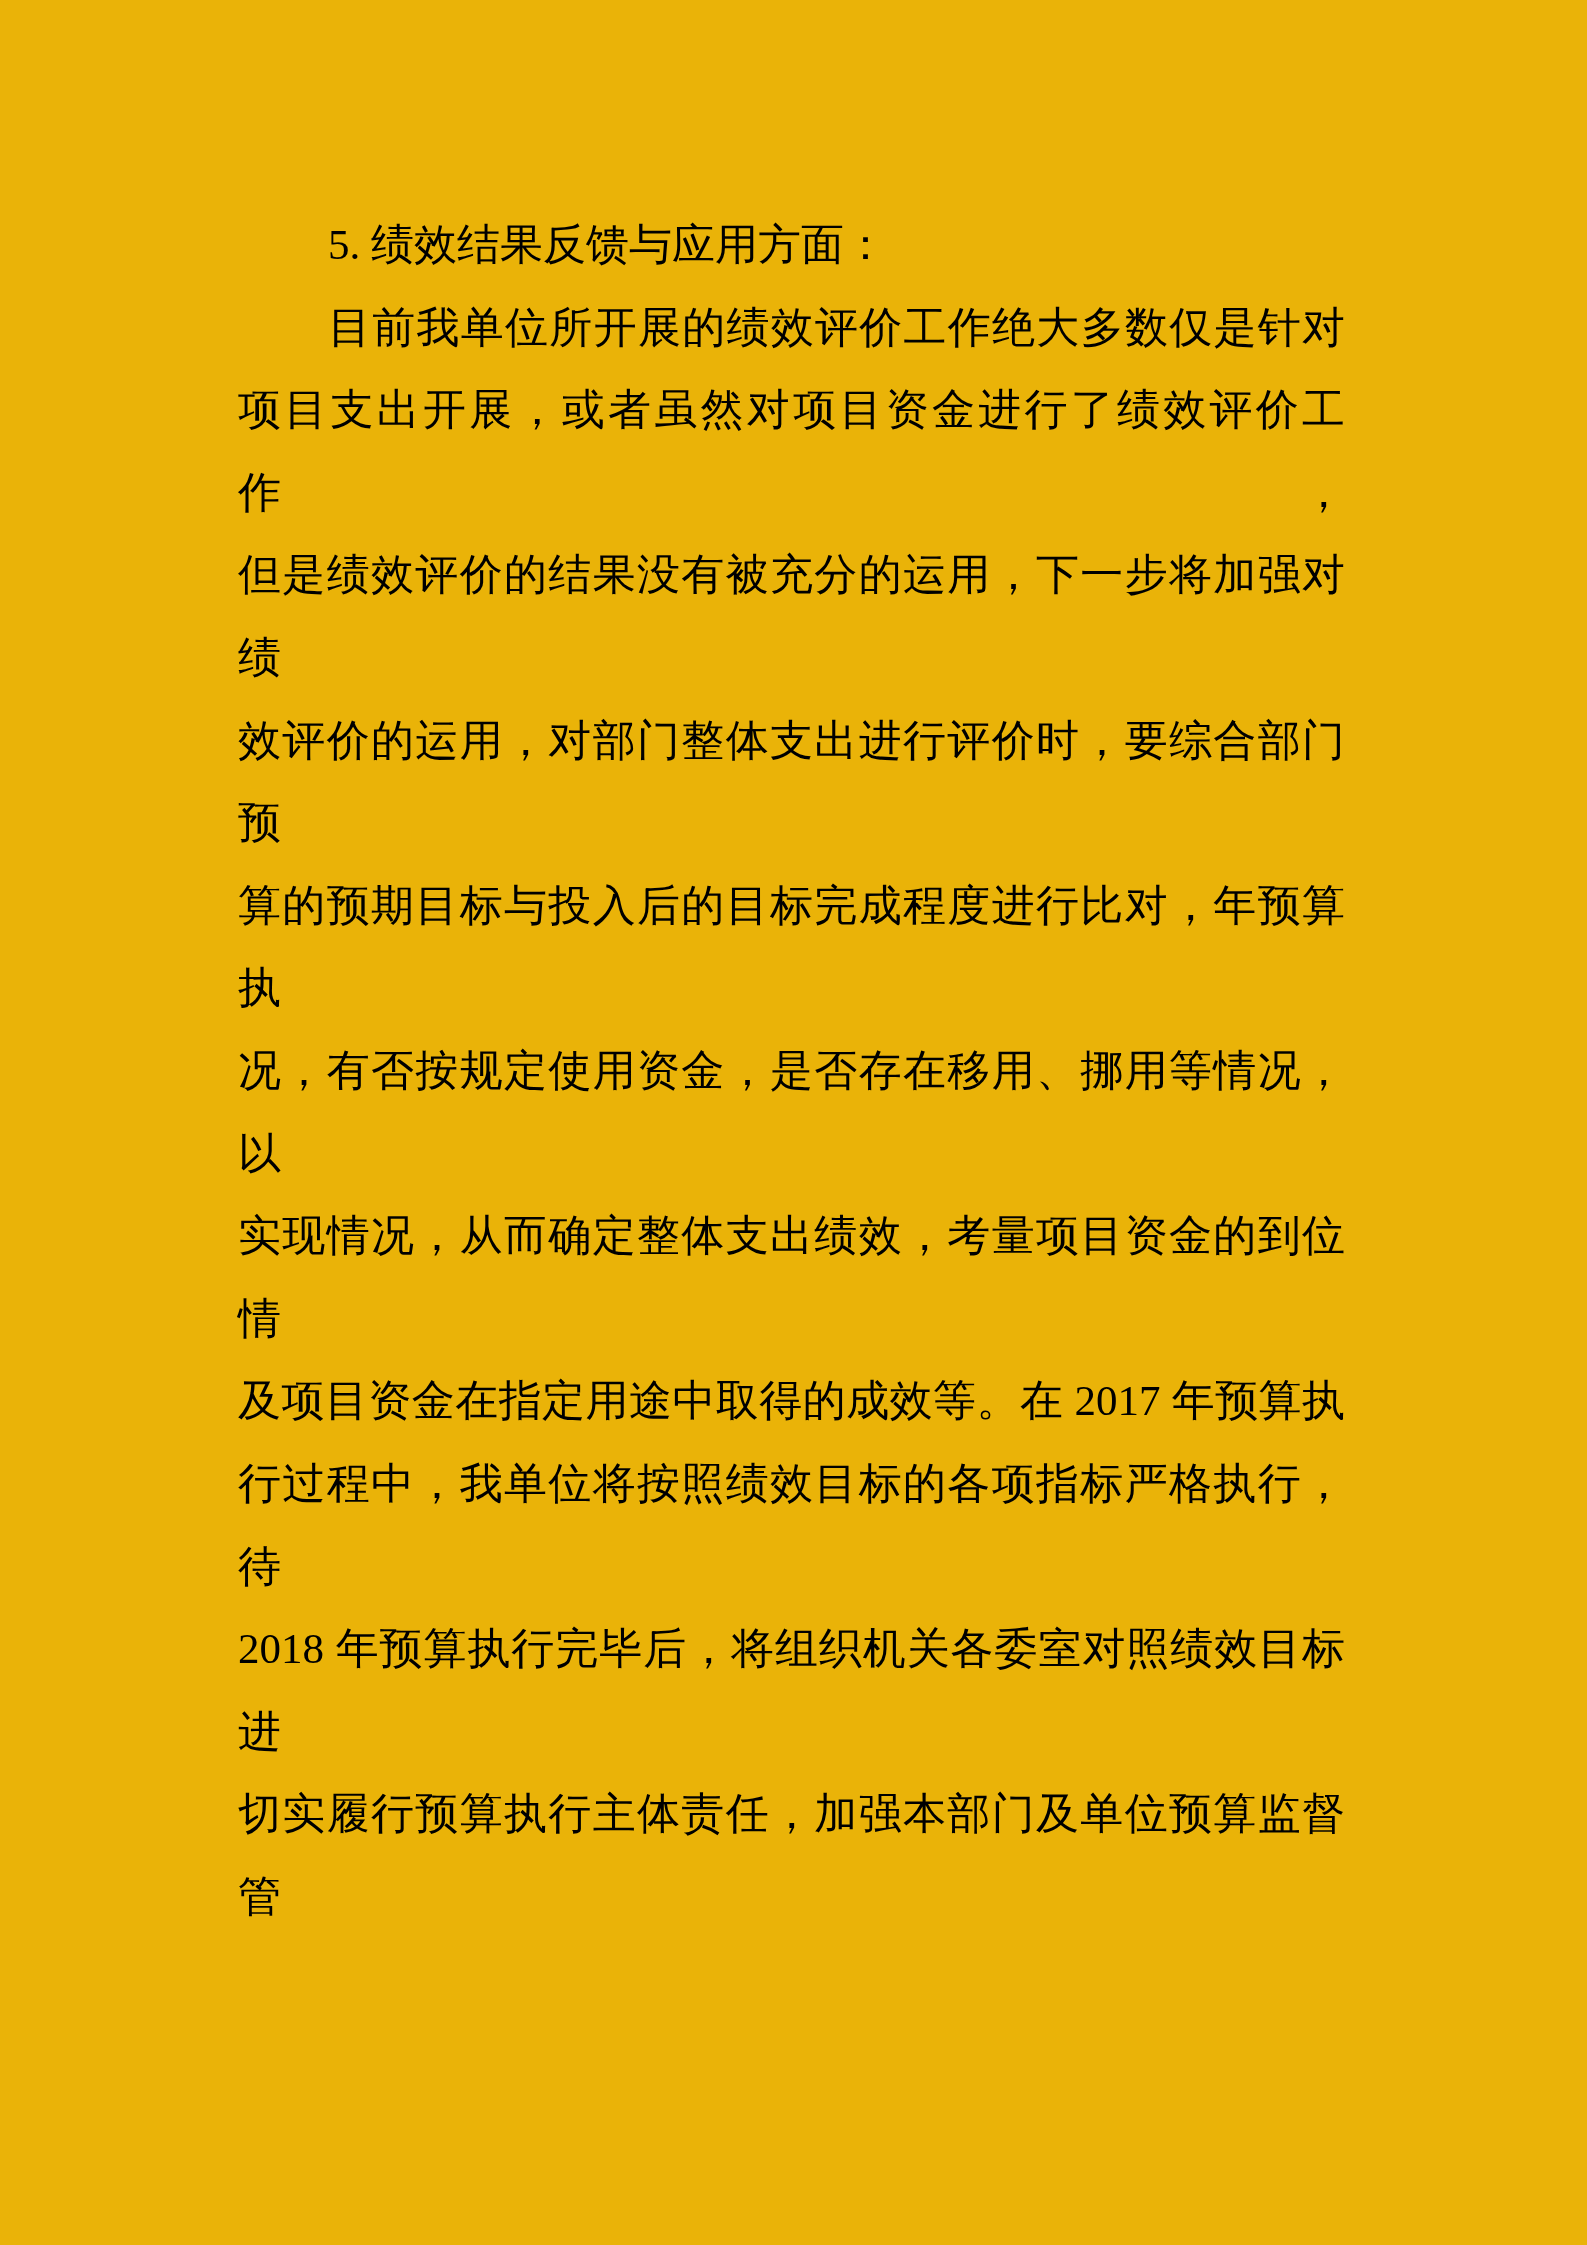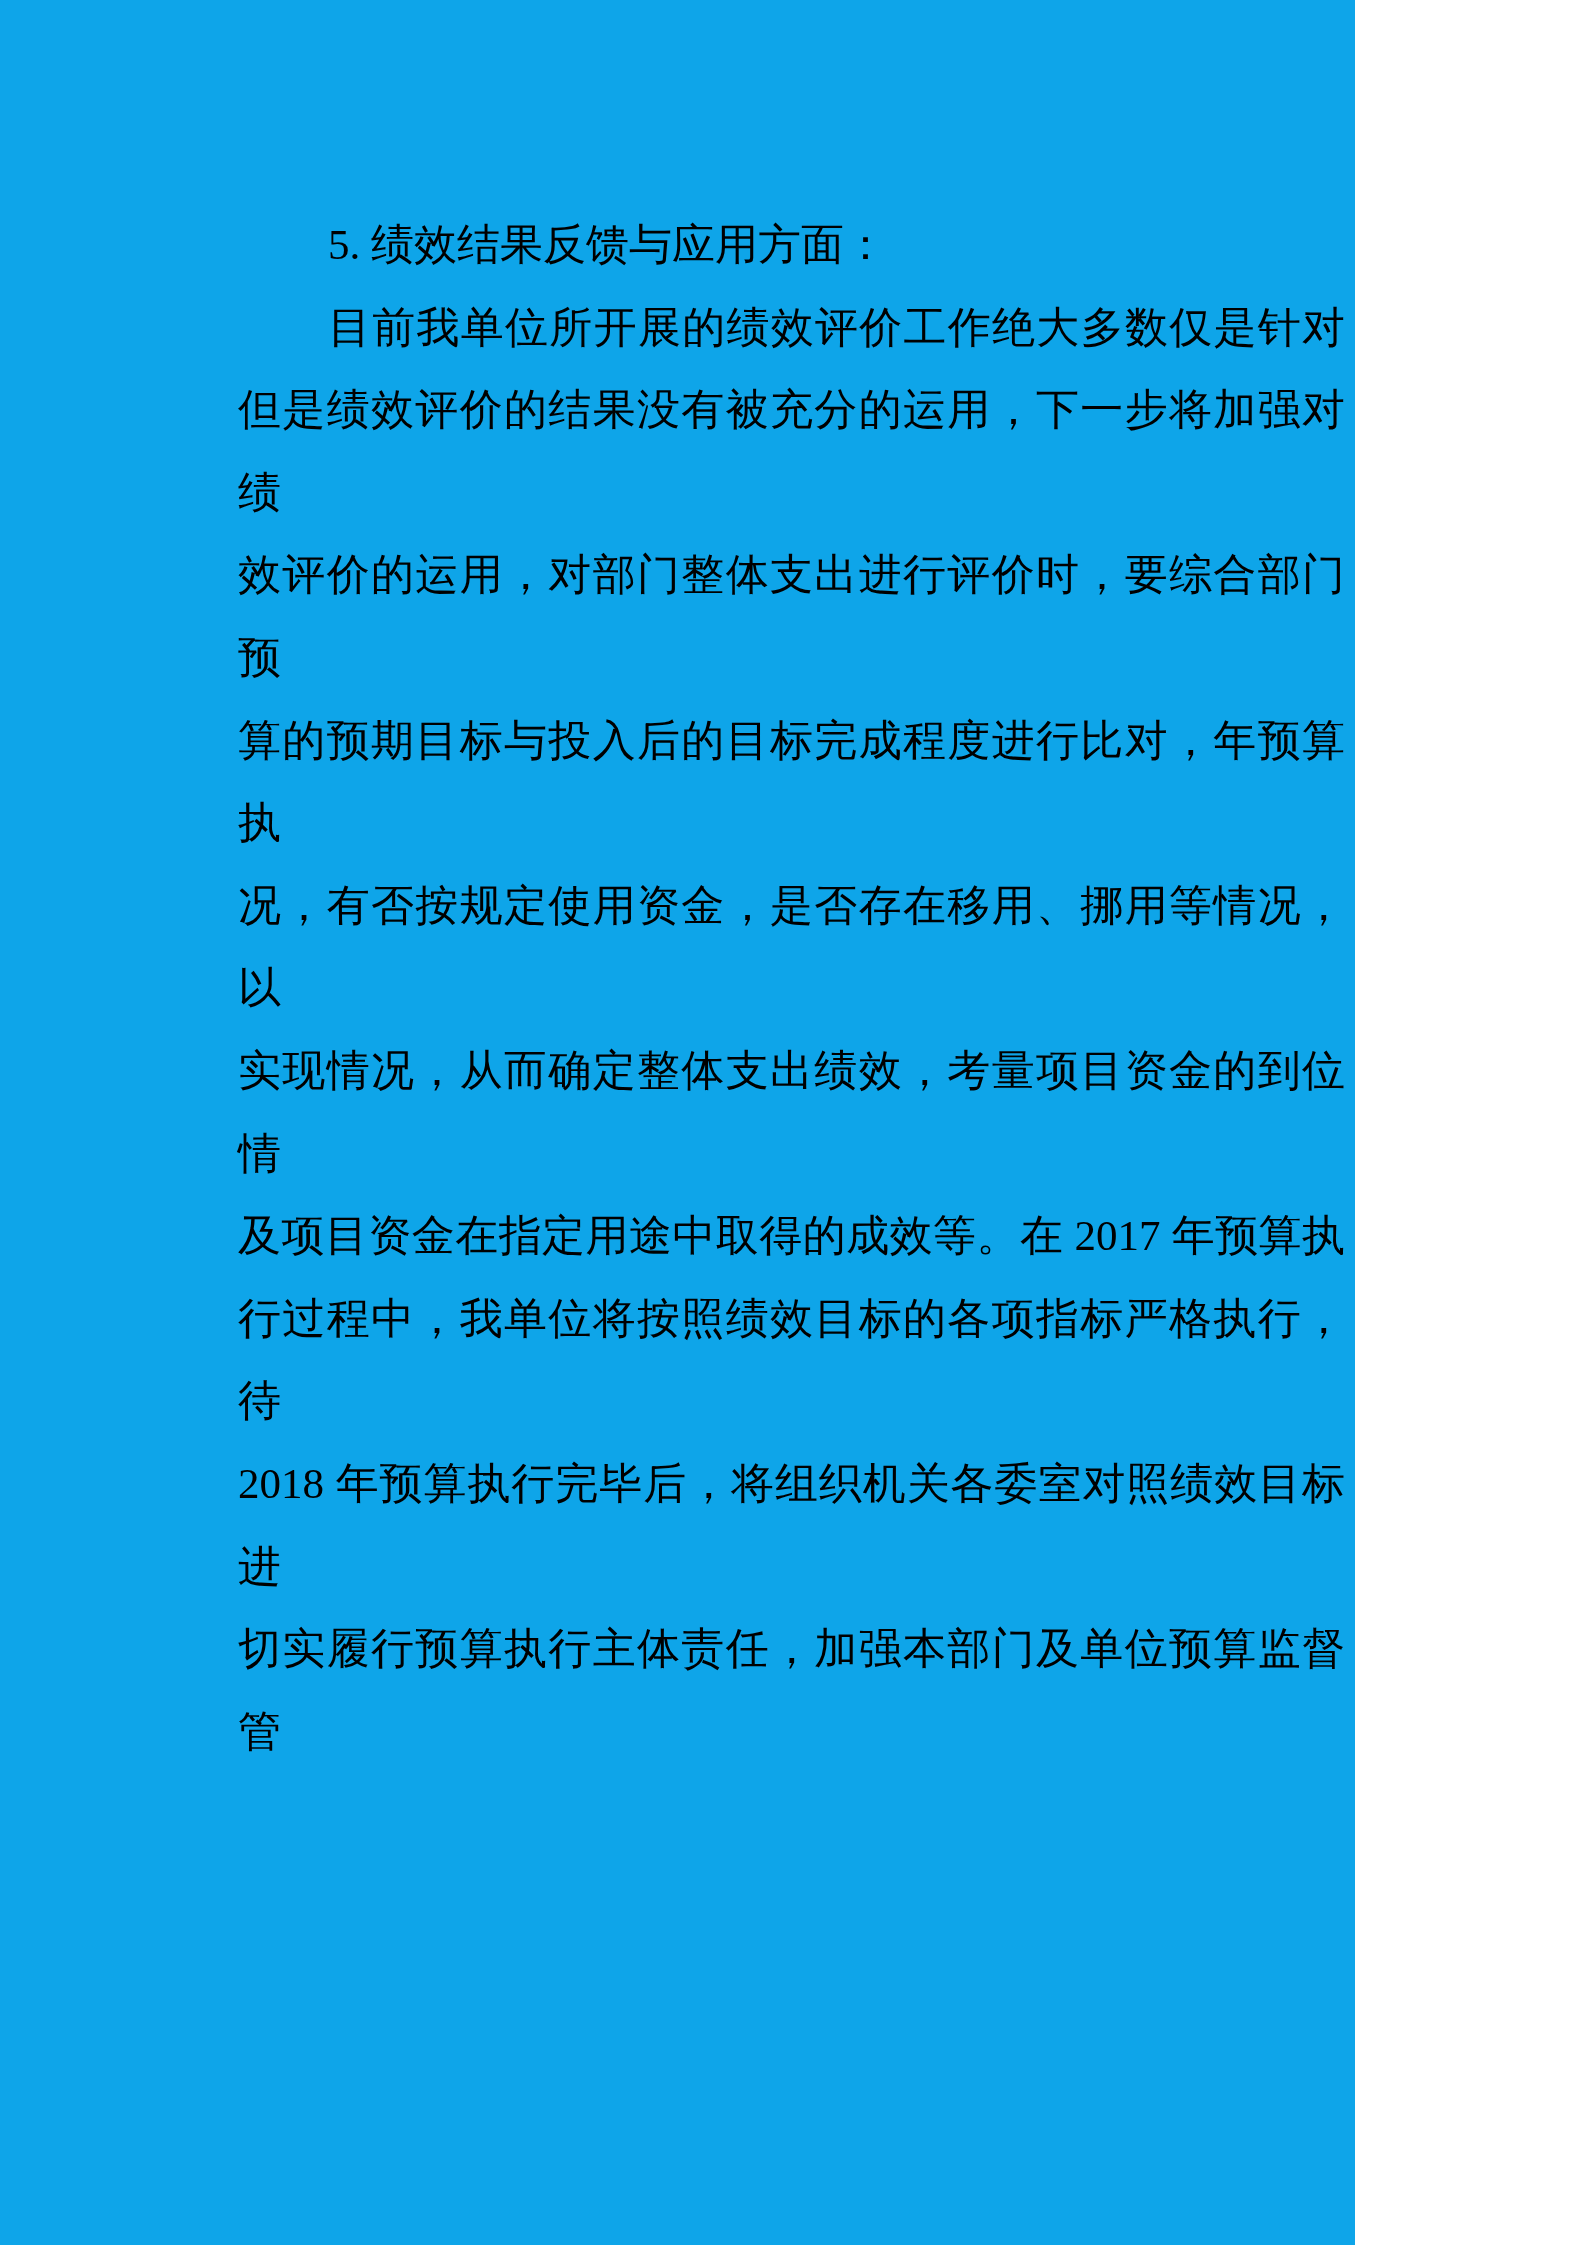--- a/index.html
+++ b/index.html
@@ -2,23 +2,23 @@
 <html><head>
 <meta charset="utf-8">
 <style>
   html, body {
     margin: 0;
     padding: 0;
     background: #ffffff;
   }
   .page {
     position: relative;
-    width: 1355px;
+    width: 1587px;
     height: 2245px;
-    background: #0ea5e9;
+    background: #eab308;
     color: #000000;
     overflow: hidden;
     text-decoration: underline;
   }
   .text-block {
     position: absolute;
     left: 238px;
     top: 204px;
     width: 1107px;
     font-family: "Liberation Serif", "DejaVu Serif", serif;
@@ -44,20 +44,21 @@
     text-indent: 90px;
   }
 </style>
 </head>
 <body>
 
 <div class="page">
   <div class="text-block">
     <div class="ln first end">5. 绩效结果反馈与应用方面：</div>
     <div class="ln first">目前我单位所开展的绩效评价工作绝大多数仅是针对</div>
+    <div class="ln">项目支出开展，或者虽然对项目资金进行了绩效评价工作，</div>
     <div class="ln">但是绩效评价的结果没有被充分的运用，下一步将加强对绩</div>
     <div class="ln">效评价的运用，对部门整体支出进行评价时，要综合部门预</div>
     <div class="ln">算的预期目标与投入后的目标完成程度进行比对，年预算执</div>
     <div class="ln">况，有否按规定使用资金，是否存在移用、挪用等情况，以</div>
     <div class="ln">实现情况，从而确定整体支出绩效，考量项目资金的到位情</div>
     <div class="ln">及项目资金在指定用途中取得的成效等。在 2017 年预算执</div>
     <div class="ln">行过程中，我单位将按照绩效目标的各项指标严格执行，待</div>
     <div class="ln">2018 年预算执行完毕后，将组织机关各委室对照绩效目标进</div>
     <div class="ln">切实履行预算执行主体责任，加强本部门及单位预算监督管</div>
 

